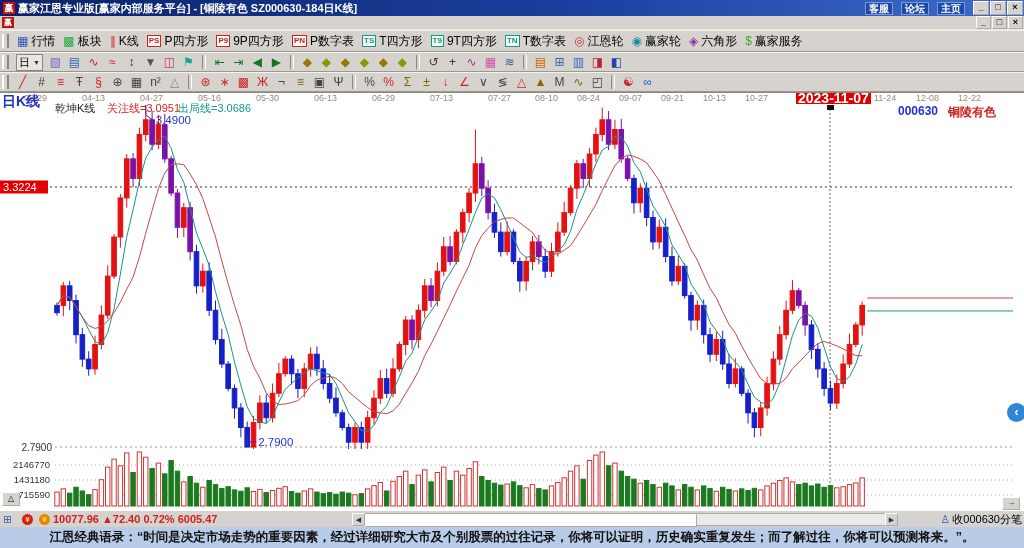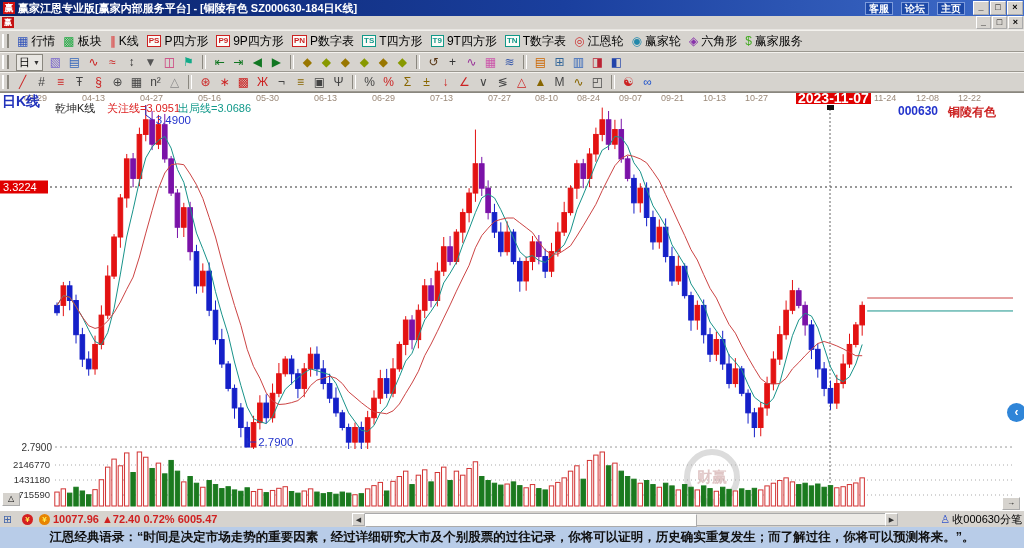--- a/index.html
+++ b/index.html
@@ -248,21 +248,20 @@
       <span class="icell" style="--ic: #444444;"><span>M</span></span>
       <span class="icell" style="--ic: #886600;"><span>∿</span></span>
       <span class="icell" style="--ic: #444444;"><span>◰</span></span>
       <span class="vsep"></span>
       <span class="icell" style="--ic: #cc2222;"><span>☯</span></span>
       <span class="icell" style="--ic: #2255cc;"><span>∞</span></span>
     </span>
 </div>
 
 <div class="row chart">
-  <div class="wm wm-logo">财赢</div>
 
   <svg id="csvg" width="1024" height="418" viewBox="0 0 1024 418">
       <line x1="50" y1="94" x2="1013" y2="94" stroke="#333" stroke-width="1" stroke-dasharray="2,3"></line>
       <rect x="0" y="87.5" width="48" height="13" fill="#e00000"></rect>
       <text x="3" y="98" fill="#fff" font-size="11">3.3224</text>
       <line x1="55" y1="354.02416" x2="1013" y2="354.02416" stroke="#999" stroke-dasharray="2,3"></line>
       <text x="52" y="357.52416" fill="#333" font-size="10" text-anchor="end">2.7900</text>
       <line x1="55" y1="372" x2="1013" y2="372" stroke="#aaa" stroke-dasharray="1,3"></line>
       <text x="50" y="375" fill="#333" font-size="9.5" text-anchor="end">2146770</text>
       <line x1="55" y1="387" x2="1013" y2="387" stroke="#aaa" stroke-dasharray="1,3"></line>

